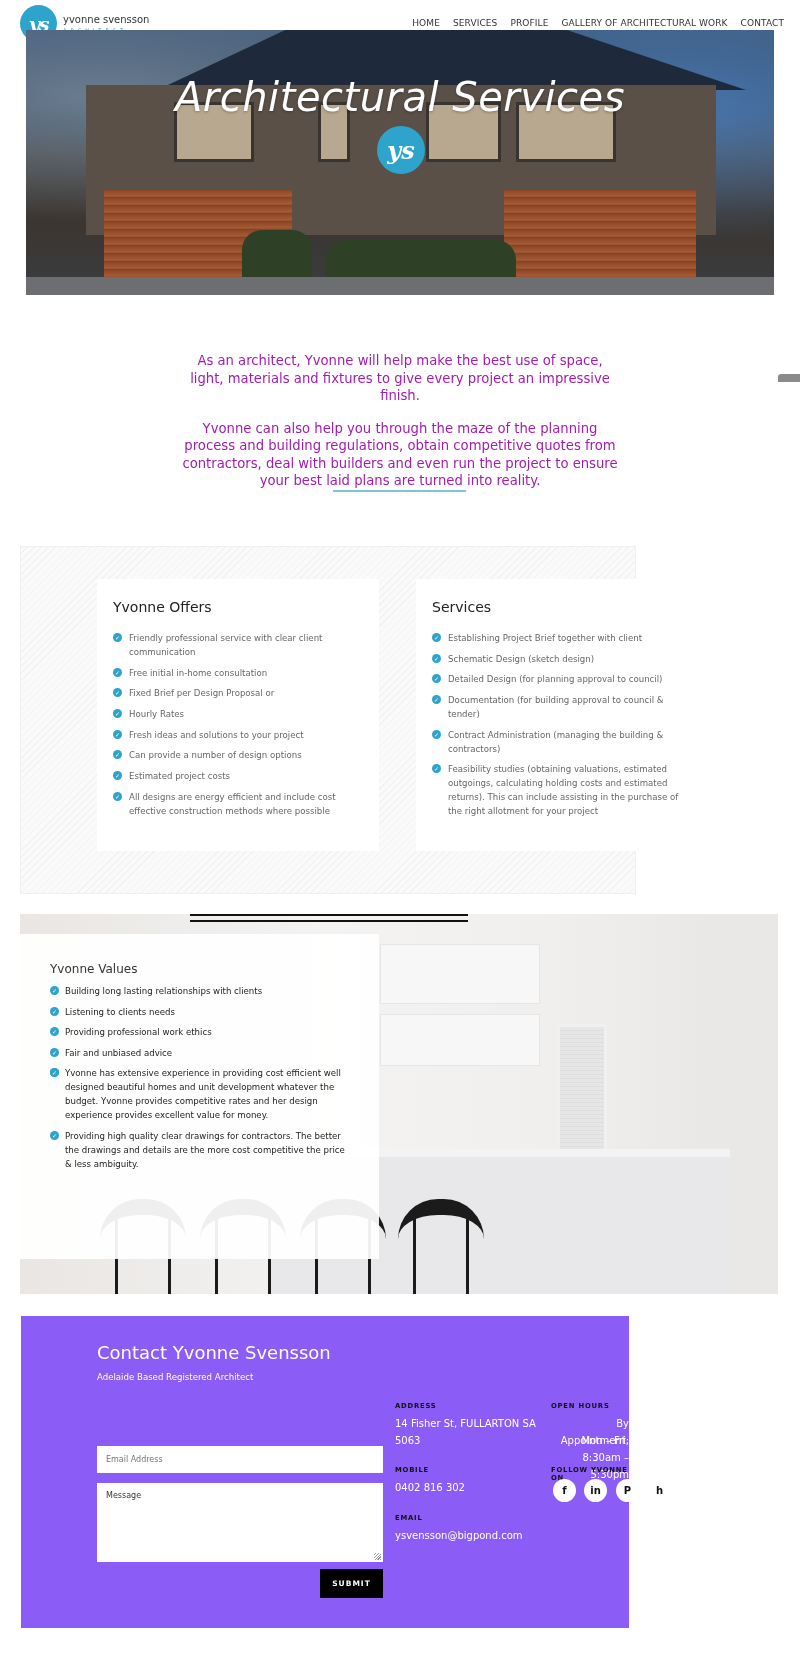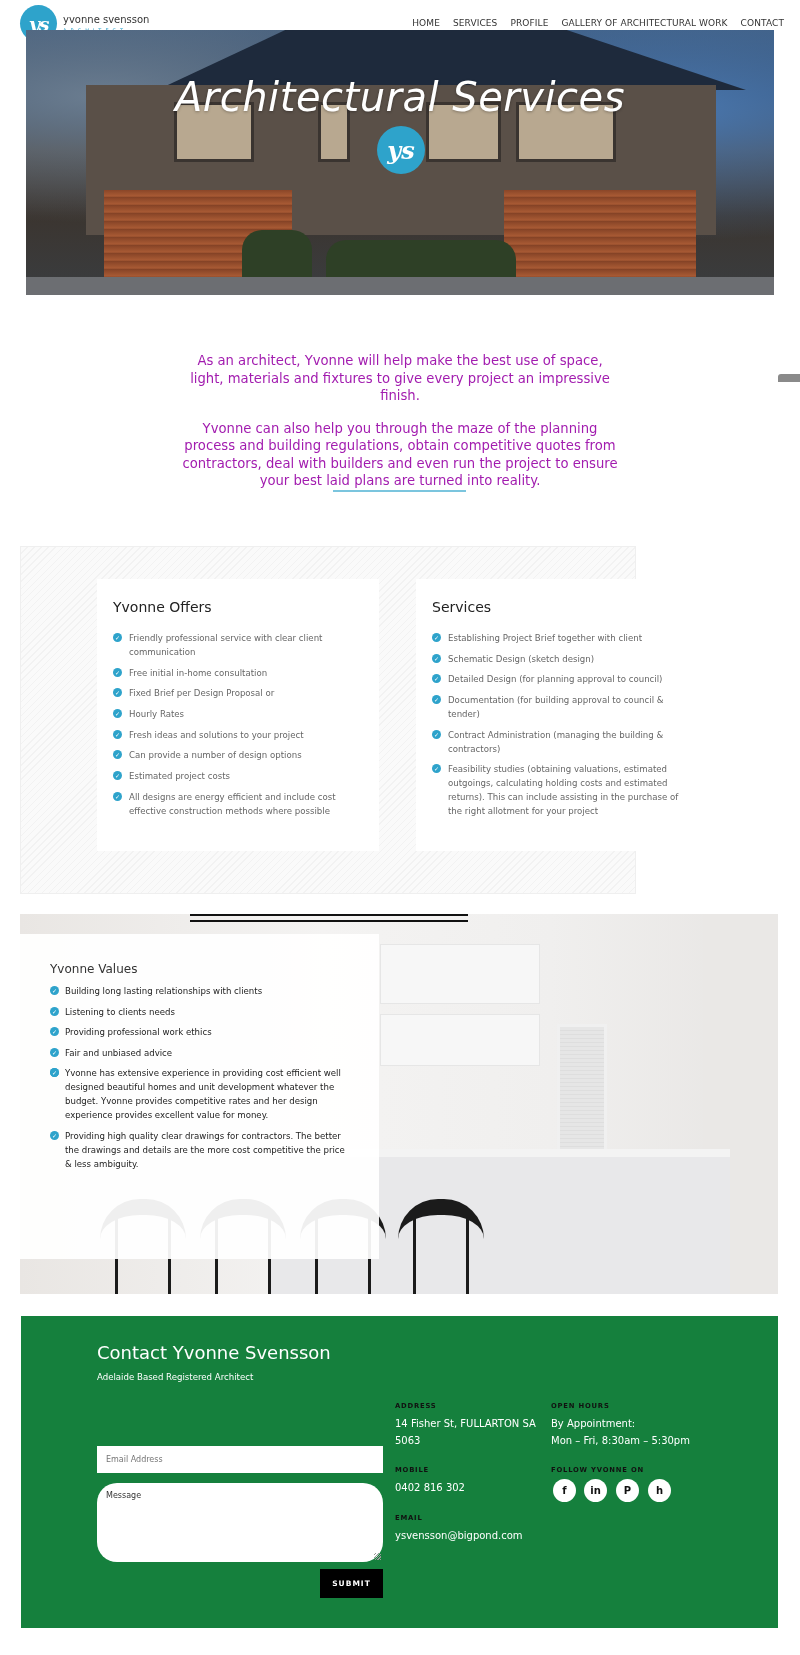--- a/index.html
+++ b/index.html
@@ -55,27 +55,27 @@
     .stool { position: absolute; top: 285px; width: 86px; height: 95px; border-top: 16px solid #1b1b1b; border-radius: 40px 40px 0 0; }
     .stool::before, .stool::after { content: ""; position: absolute; top: 0; width: 3px; height: 95px; background: #1b1b1b; }
     .stool::before { left: 15px; } .stool::after { right: 15px; }
     .vent { position: absolute; left: 170px; top: 0; width: 278px; height: 8px; border-top: 2px solid #111; border-bottom: 2px solid #111; }
     .values-panel { position: absolute; left: 0; top: 20px; width: 359px; height: 325px; background: rgba(255,255,255,0.93); padding: 28px 30px; }
     .values-panel h3 { font-family: "DejaVu Sans", sans-serif; font-weight: normal; font-size: 12px; color: #333; margin-bottom: 8px; }
     .values-panel ul { list-style: none; }
     .values-panel li { position: relative; padding-left: 15px; font-family: "DejaVu Sans", sans-serif; font-size: 8.6px; color: #222; line-height: 14px; margin-bottom: 6.5px; }
 
     
-    .contact { position: absolute; left: 21px; top: 1316px; width: 757px; height: 312px; background: #15803d; }
+    .contact { position: absolute; left: 21px; top: 1316px; width: 608px; height: 312px; background: #8b5cf6; }
     .contact h2 { position: absolute; left: 76px; top: 26px; font-family: "DejaVu Sans", sans-serif; font-weight: normal; font-size: 18px; color: #fff; }
     .contact .subtitle { position: absolute; left: 76px; top: 56px; font-family: "DejaVu Sans", sans-serif; font-size: 8.6px; color: #fff; }
     .field { position: absolute; left: 76px; width: 286px; background: #fff; border: none; font-family: "DejaVu Sans", sans-serif; font-size: 8px; color: #333; padding: 0 9px; }
     .field-name { top: 93px; height: 27px; line-height: 27px; }
     .field-email { top: 130px; height: 27px; line-height: 27px; }
-    .field-msg { top: 167px; height: 79px; padding-top: 8px; border-radius: 20px; }
+    .field-msg { top: 167px; height: 79px; padding-top: 8px; }
     .resize-grip { position: absolute; right: 2px; bottom: 2px; width: 7px; height: 7px; background: repeating-linear-gradient(135deg, transparent 0px, transparent 1px, #999 1px, #999 2px); }
     .submit { position: absolute; left: 299px; top: 253px; width: 63px; height: 29px; background: #000; color: #fff; border: none; font-family: "DejaVu Sans", sans-serif; font-weight: bold; font-size: 7.5px; letter-spacing: 1px; }
     .info-label { position: absolute; font-family: "DejaVu Sans", sans-serif; font-weight: bold; font-size: 6.8px; color: #111; letter-spacing: 0.8px; }
     .info-val { position: absolute; font-family: "DejaVu Sans", sans-serif; font-size: 10px; color: #fff; line-height: 17px; text-align: right; }
     .social { position: absolute; top: 163px; width: 23px; height: 23px; border-radius: 50%; background: #fff; color: #111; font-family: "DejaVu Sans", sans-serif; font-weight: bold; font-size: 10px; display: flex; align-items: center; justify-content: center; }
   </style>
 </head>
 <body>
 
 <header class="header">

